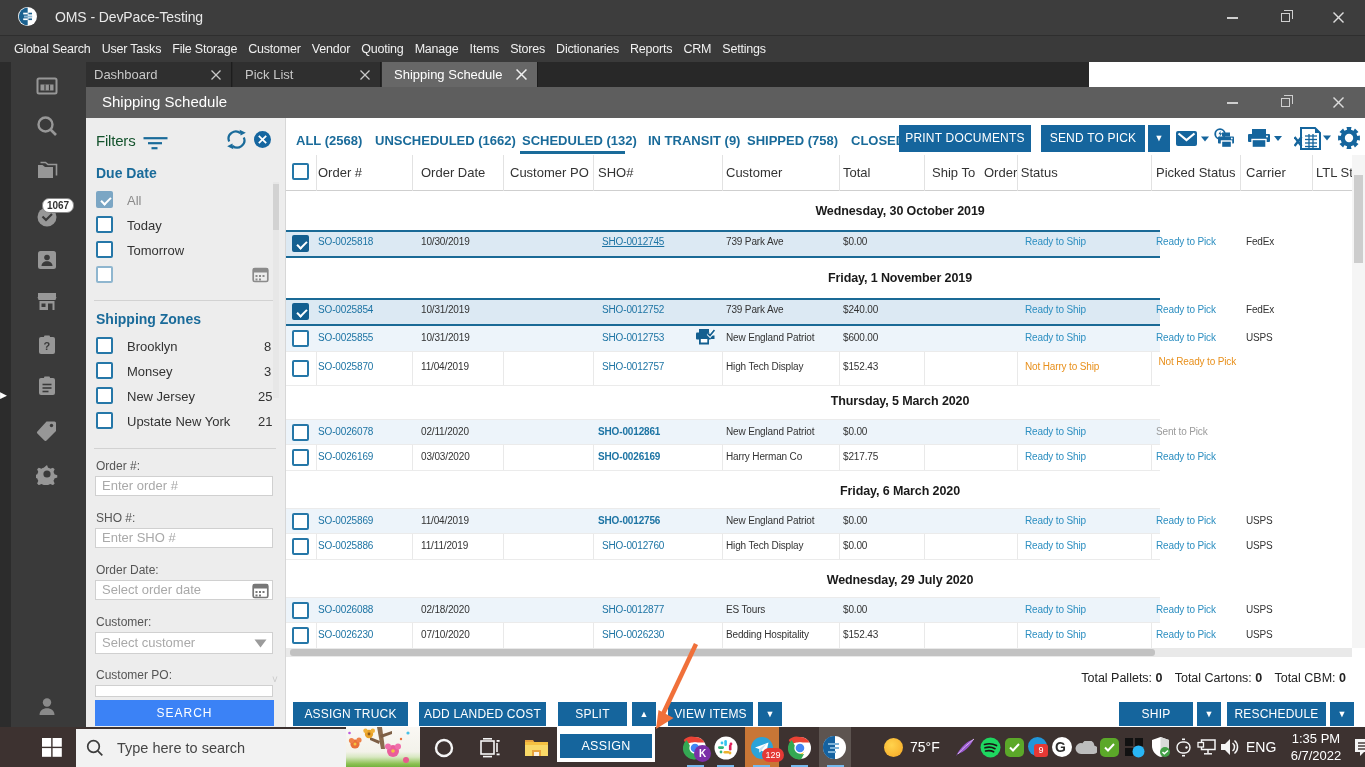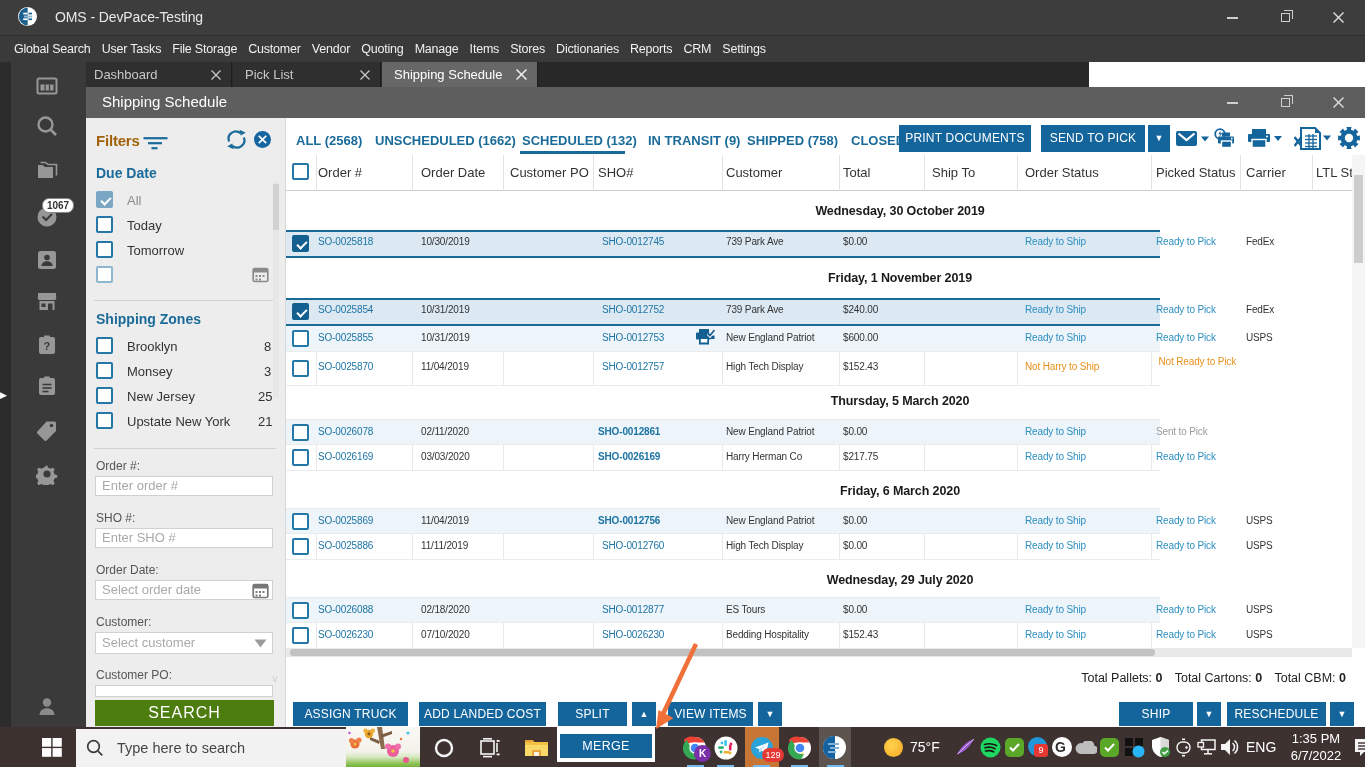--- a/index.html
+++ b/index.html
@@ -30,31 +30,31 @@
 #badge1067 { left:42px; top:198px; width:32px; height:15px; background:#fff; border:1px solid #888; border-radius:7px; color:#333; font-size:10px; text-align:center; line-height:13px; font-weight:bold; }
 #expander { left:0px; top:388px; width:8px; height:14px; color:#fff; font-size:9px; line-height:14px; z-index:5; }
 #sidebottom { left:0; top:62px; width:11px; height:665px; background:#2c2c2c; }
 
 
 #innerbar { left:86px; top:87px; width:1279px; height:31px; background:#5e5e5e; color:#fff; font-size:15px; }
 #innerbar .t { left:16px; top:6px; }
 
 
 #fpanel { left:86px; top:118px; width:200px; height:609px; background:#ededed; border-right:1px solid #d7d7d7; font-size:13px; color:#333; }
-#fpanel .hdr { position:absolute; left:10px; top:14px; font-size:15px; font-weight:bold; color:#a16207; letter-spacing:-0.2px; }
+#fpanel .hdr { position:absolute; left:10px; top:14px; font-size:15px; font-weight:normal; color:#14532d; letter-spacing:-0.2px; }
 .blueh { color:#1a6b9a; font-weight:bold; font-size:14px; }
 .cb { position:absolute; width:17px; height:17px; border:2px solid #2577a8; border-radius:2px; background:#fff; }
 .cb.checked { background:#135f90; border-color:#135f90; }
 .cb.checked.lite { background:#7ba6c4; border-color:#7ba6c4; }
 .cb.checked::after { content:""; position:absolute; left:3px; top:4px; width:8px; height:4px; border-left:2px solid #fff; border-bottom:2px solid #fff; transform:rotate(-45deg); }
 .cb.faded { border-color:#8fb6cf; }
 .flabel { position:absolute; font-size:13px; color:#333; }
 .fsmall { position:absolute; font-size:12px; color:#555; }
 .finput { position:absolute; left:9px; width:178px; height:20px; background:#fff; border:1px solid #d0d0d0; color:#a9a9a9; font-size:13px; line-height:18px; padding-left:6px; }
-#searchbtn { left:95px; top:700px; width:179px; height:26px; background:#4d7c0f; color:#fff; font-size:16px; text-align:center; line-height:26px; letter-spacing:1px; }
+#searchbtn { left:95px; top:700px; width:179px; height:26px; background:#3b82f6; color:#fff; font-size:12px; text-align:center; line-height:26px; letter-spacing:1px; }
 
 
 #main { left:286px; top:118px; width:1079px; height:609px; background:#fff; overflow:hidden; }
 .ttab { position:absolute; top:15px; font-size:13px; font-weight:bold; color:#1a6b9a; white-space:nowrap; }
 #tabline { position:absolute; left:234px; top:33px; width:105px; height:3px; background:#1a6b9a; }
 .bluebtn { position:absolute; background:#15659d; color:#fff; font-size:12px; text-align:center; letter-spacing:0.2px; }
 .toolico { position:absolute; color:#15659d; }
 
 
 #thead { position:absolute; left:0; top:37px; width:1066px; height:36px; background:#fff; border-bottom:1px solid #cfcfcf; font-size:13px; color:#333; }
@@ -399,21 +399,21 @@
 
   <div id="thead">
     <div class="cb" style="left:6px; top:8px;"></div>
     <div class="hcell" style="left:32px;">Order #</div>
     <div class="hcell" style="left:135px;">Order Date</div>
     <div class="hcell" style="left:224px;">Customer PO</div>
     <div class="hcell" style="left:312px;">SHO#</div>
     <div class="hcell" style="left:440px;">Customer</div>
     <div class="hcell" style="left:557px;">Total</div>
     <div class="hcell" style="left:646px;">Ship To</div>
-    <div class="hcell" style="left:739px;">Order Status</div>
+    <div class="hcell" style="left:698px;">Order Status</div>
     <div class="hcell" style="left:870px;">Picked Status</div>
     <div class="hcell" style="left:960px;">Carrier</div>
     <div class="hcell" style="left:1030px;">LTL Sta</div>
     <div class="vline" style="left:30px; height:36px;"></div>
     <div class="vline" style="left:126px; height:36px;"></div>
     <div class="vline" style="left:217px; height:36px;"></div>
     <div class="vline" style="left:307px; height:36px;"></div>
     <div class="vline" style="left:436px; height:36px;"></div>
     <div class="vline" style="left:553px; height:36px;"></div>
     <div class="vline" style="left:638px; height:36px;"></div>
@@ -421,21 +421,21 @@
     <div class="vline" style="left:865px; height:36px;"></div>
     <div class="vline" style="left:954px; height:36px;"></div>
     <div class="vline" style="left:1026px; height:36px;"></div>
   </div>
 
   <div class="grow" style="top:86px;">Wednesday, 30 October 2019</div>
   <div class="drow sel" style="top:112px; height:28px;">
     <div class="cb checked" style="left:6px; top:3px;"></div>
     <div class="dc link" style="left:32px; top:4px;">SO-0025818</div>
     <div class="dc" style="left:135px; top:4px;">10/30/2019</div>
-    <div class="dc link" style="left:316px; top:4px;">SHO-0012745</div>
+    <div class="dc link" style="left:316px; top:4px;text-decoration:underline;">SHO-0012745</div>
     <div class="dc" style="left:440px; top:4px;">739 Park Ave</div>
     <div class="dc" style="left:557px; top:4px;">$0.00</div>
     <div class="dc st" style="left:739px; top:4px;">Ready to Ship</div>
     <div class="dc st" style="left:870px; top:4px;">Ready to Pick</div>
     <div class="dc" style="left:960px; top:4px;">FedEx</div>
   </div>
   <div class="grow" style="top:153px;">Friday, 1 November 2019</div>
   <div class="drow sel" style="top:180px; height:28px;">
     <div class="cb checked" style="left:6px; top:3px;"></div>
     <div class="dc link" style="left:32px; top:4px;">SO-0025854</div>
@@ -563,21 +563,21 @@
   <div class="barr" style="left:346px;">▲</div>
   <div class="bbtn" style="left:382px; width:85px;">VIEW ITEMS</div>
   <div class="barr" style="left:472px;">▼</div>
   <div class="bbtn" style="left:833px; width:74px;">SHIP</div>
   <div class="barr" style="left:911px;">▼</div>
   <div class="bbtn" style="left:941px; width:99px;">RESCHEDULE</div>
   <div class="barr" style="left:1044px;">▼</div>
 </div>
 
 <div class="abs" id="mergepop"></div>
-<div class="abs" id="mergebtn">MERGE</div>
+<div class="abs" id="mergebtn">ASSIGN</div>
 
 <svg class="abs" style="left:630px; top:630px; z-index:70;" width="90" height="115" viewBox="0 0 90 115">
     <line x1="66" y1="14" x2="33" y2="84" stroke="#f0703a" stroke-width="4.5"></line>
     <path d="M26 99 L28.5 80 L43.5 88 z" fill="#f0703a"></path>
   </svg>
 
 <div class="abs" id="taskbar"></div>
 <div class="abs" style="left:0; top:0; width:1365px; height:767px; z-index:55; pointer-events:none;margin-left:28px;">
   <svg class="abs" style="left:14px; top:738px;" width="20" height="19" viewBox="0 0 20 19">
       <g fill="#fff">

